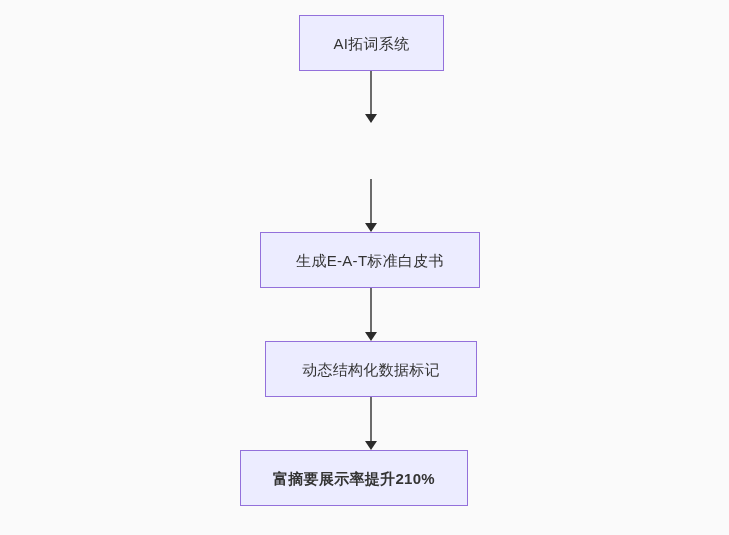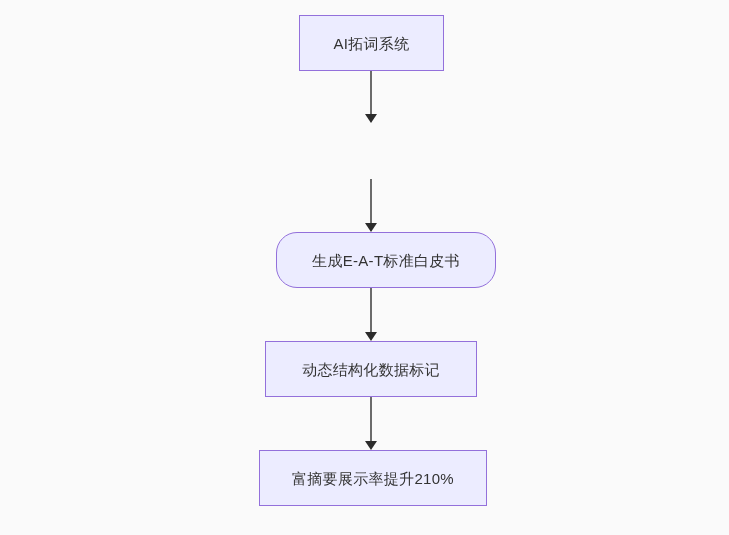--- a/index.html
+++ b/index.html
@@ -34,23 +34,23 @@
   }
   .node .node-label {
     color: var(--text);
     font-size: 15px;
     line-height: 1;
     white-space: nowrap;
     letter-spacing: 0.3px;
   }
   .n1 { left: 299px; top: 15px;  width: 145px; height: 56px; }
   .n2 { left: 275px; top: 123px; width: 194px; height: 56px; }
-  .n3 { left: 276px; top: 232px; width: 220px; height: 56px; border-radius: 21px; }
+  .n3 { left: 260px; top: 232px; width: 220px; height: 56px; }
   .n4 { left: 265px; top: 341px; width: 212px; height: 56px; }
-  .n5 { left: 259px; top: 450px; width: 228px; height: 56px; }
+  .n5 { left: 240px; top: 450px; width: 228px; height: 56px; font-weight: bold; }
 
   .arrow {
     position: absolute;
     left: 365px;
     width: 12px;
     display: flex;
     flex-direction: column;
     align-items: center;
   }
   .a1 { top: 71px;  height: 52px; }

